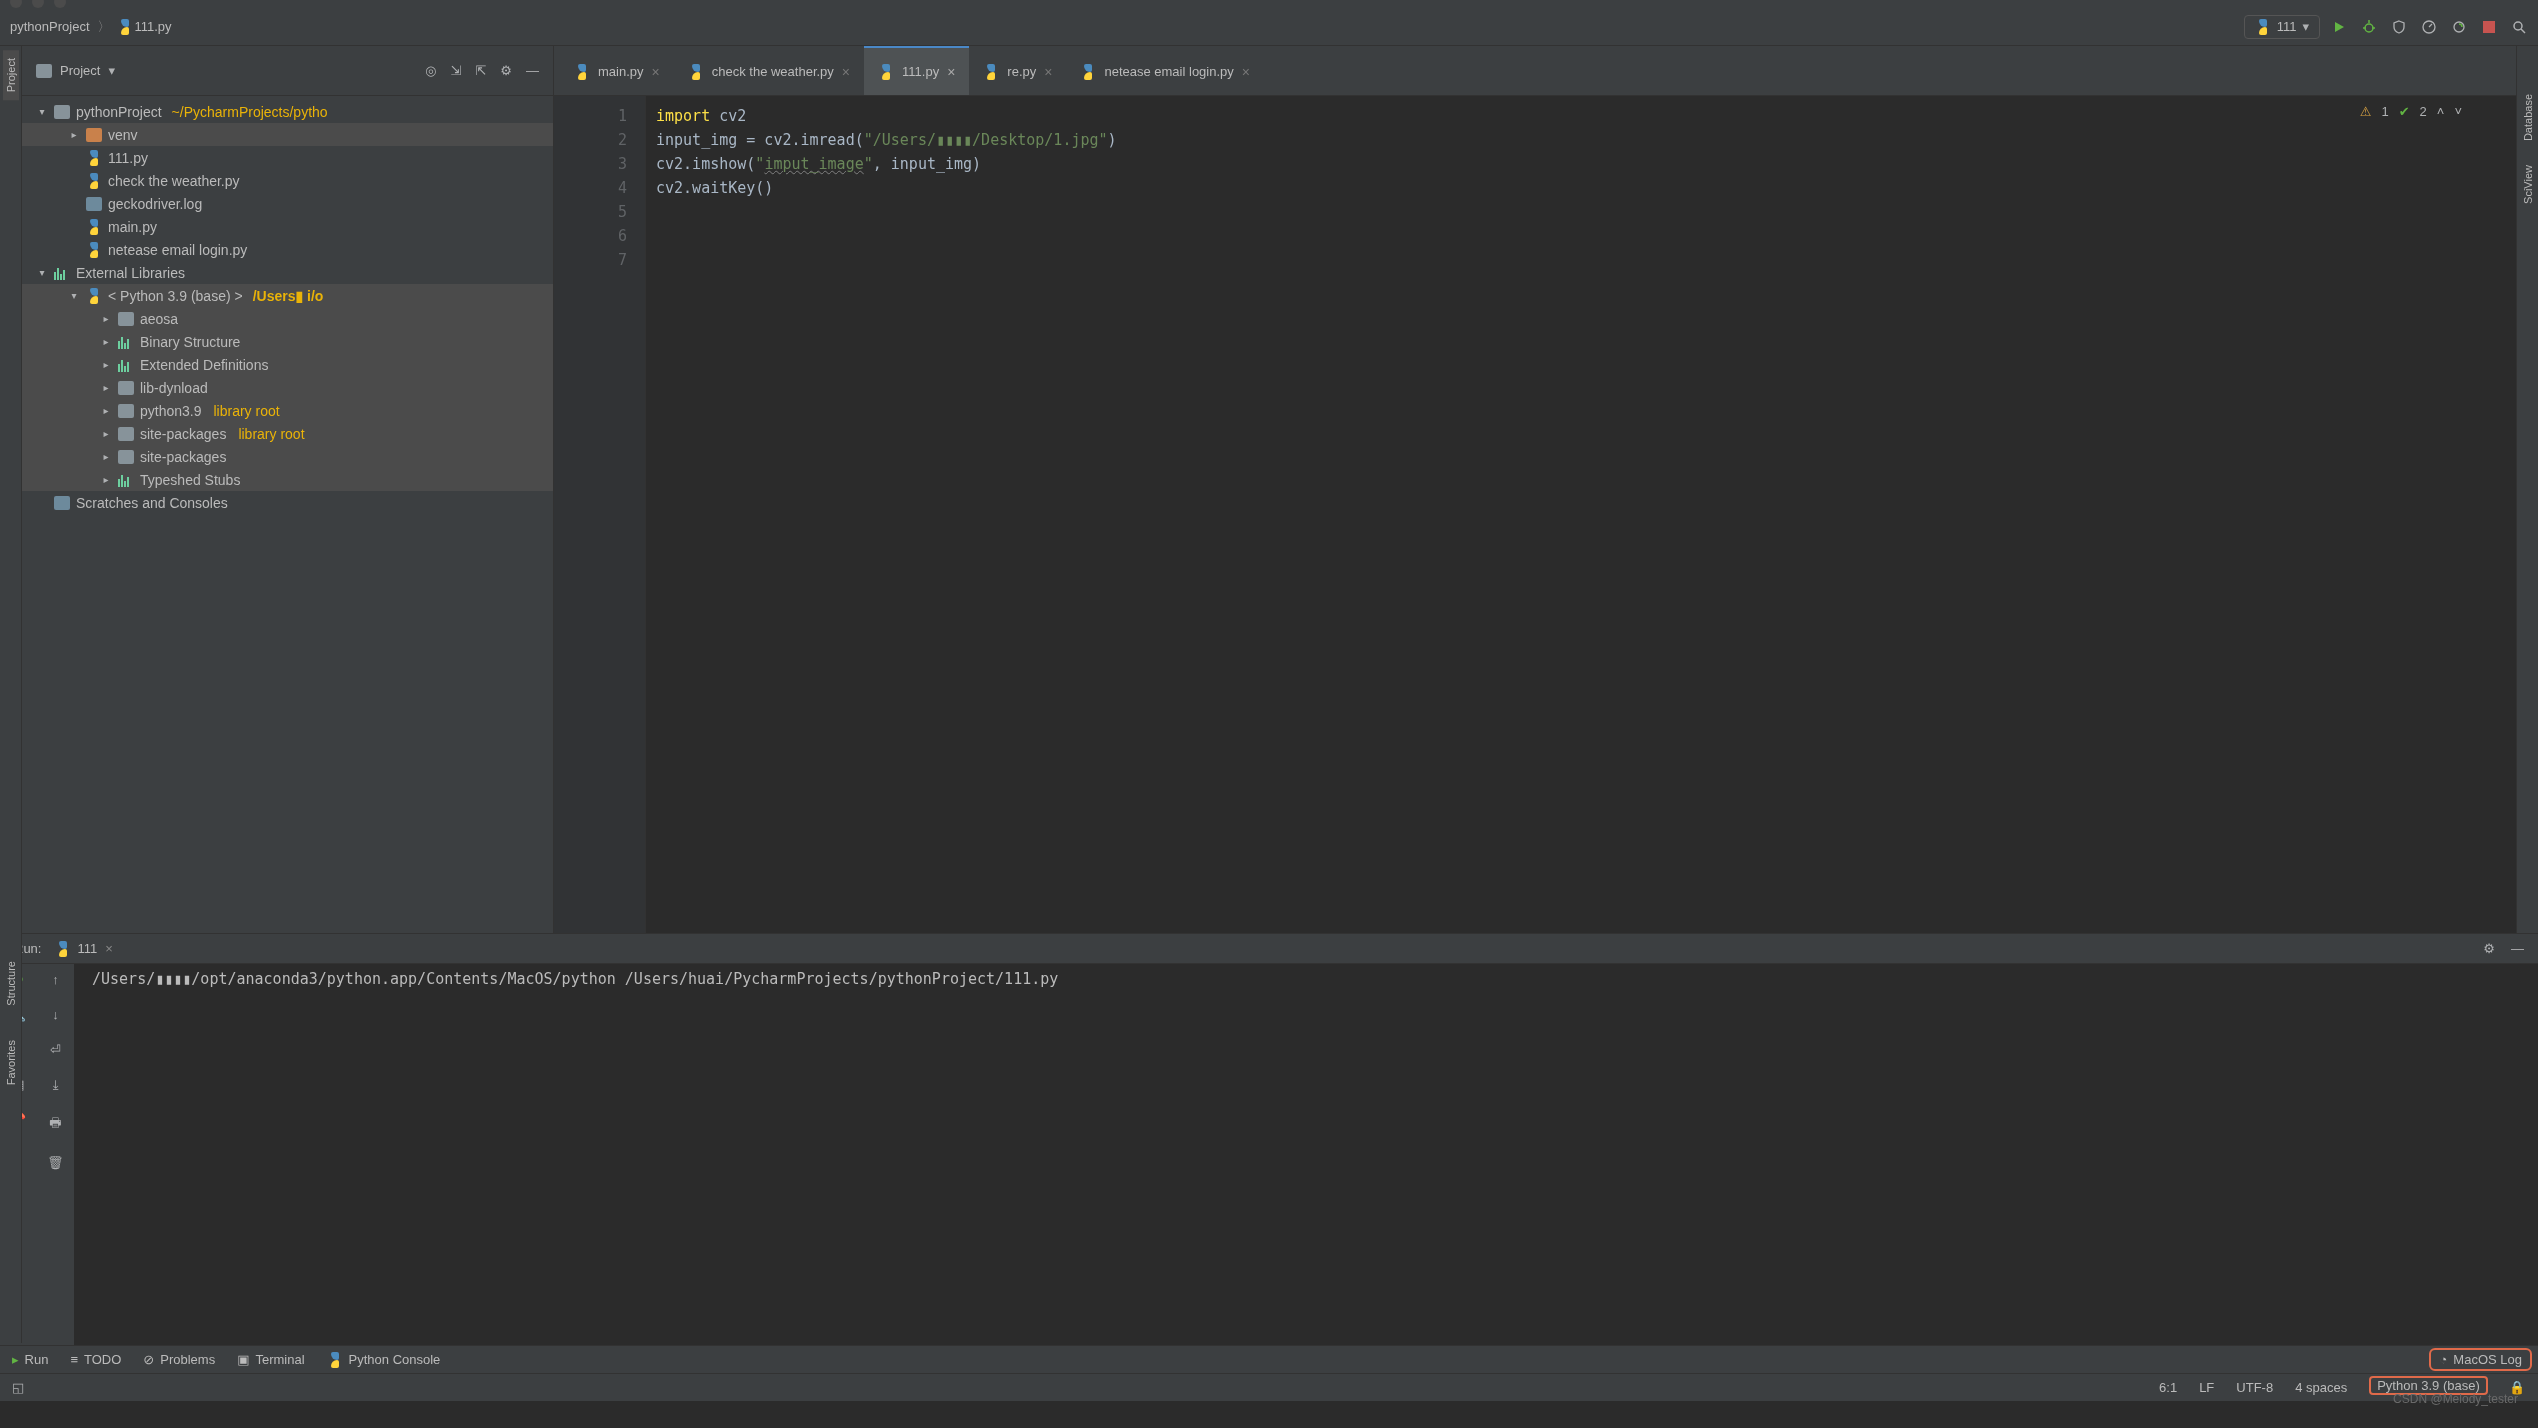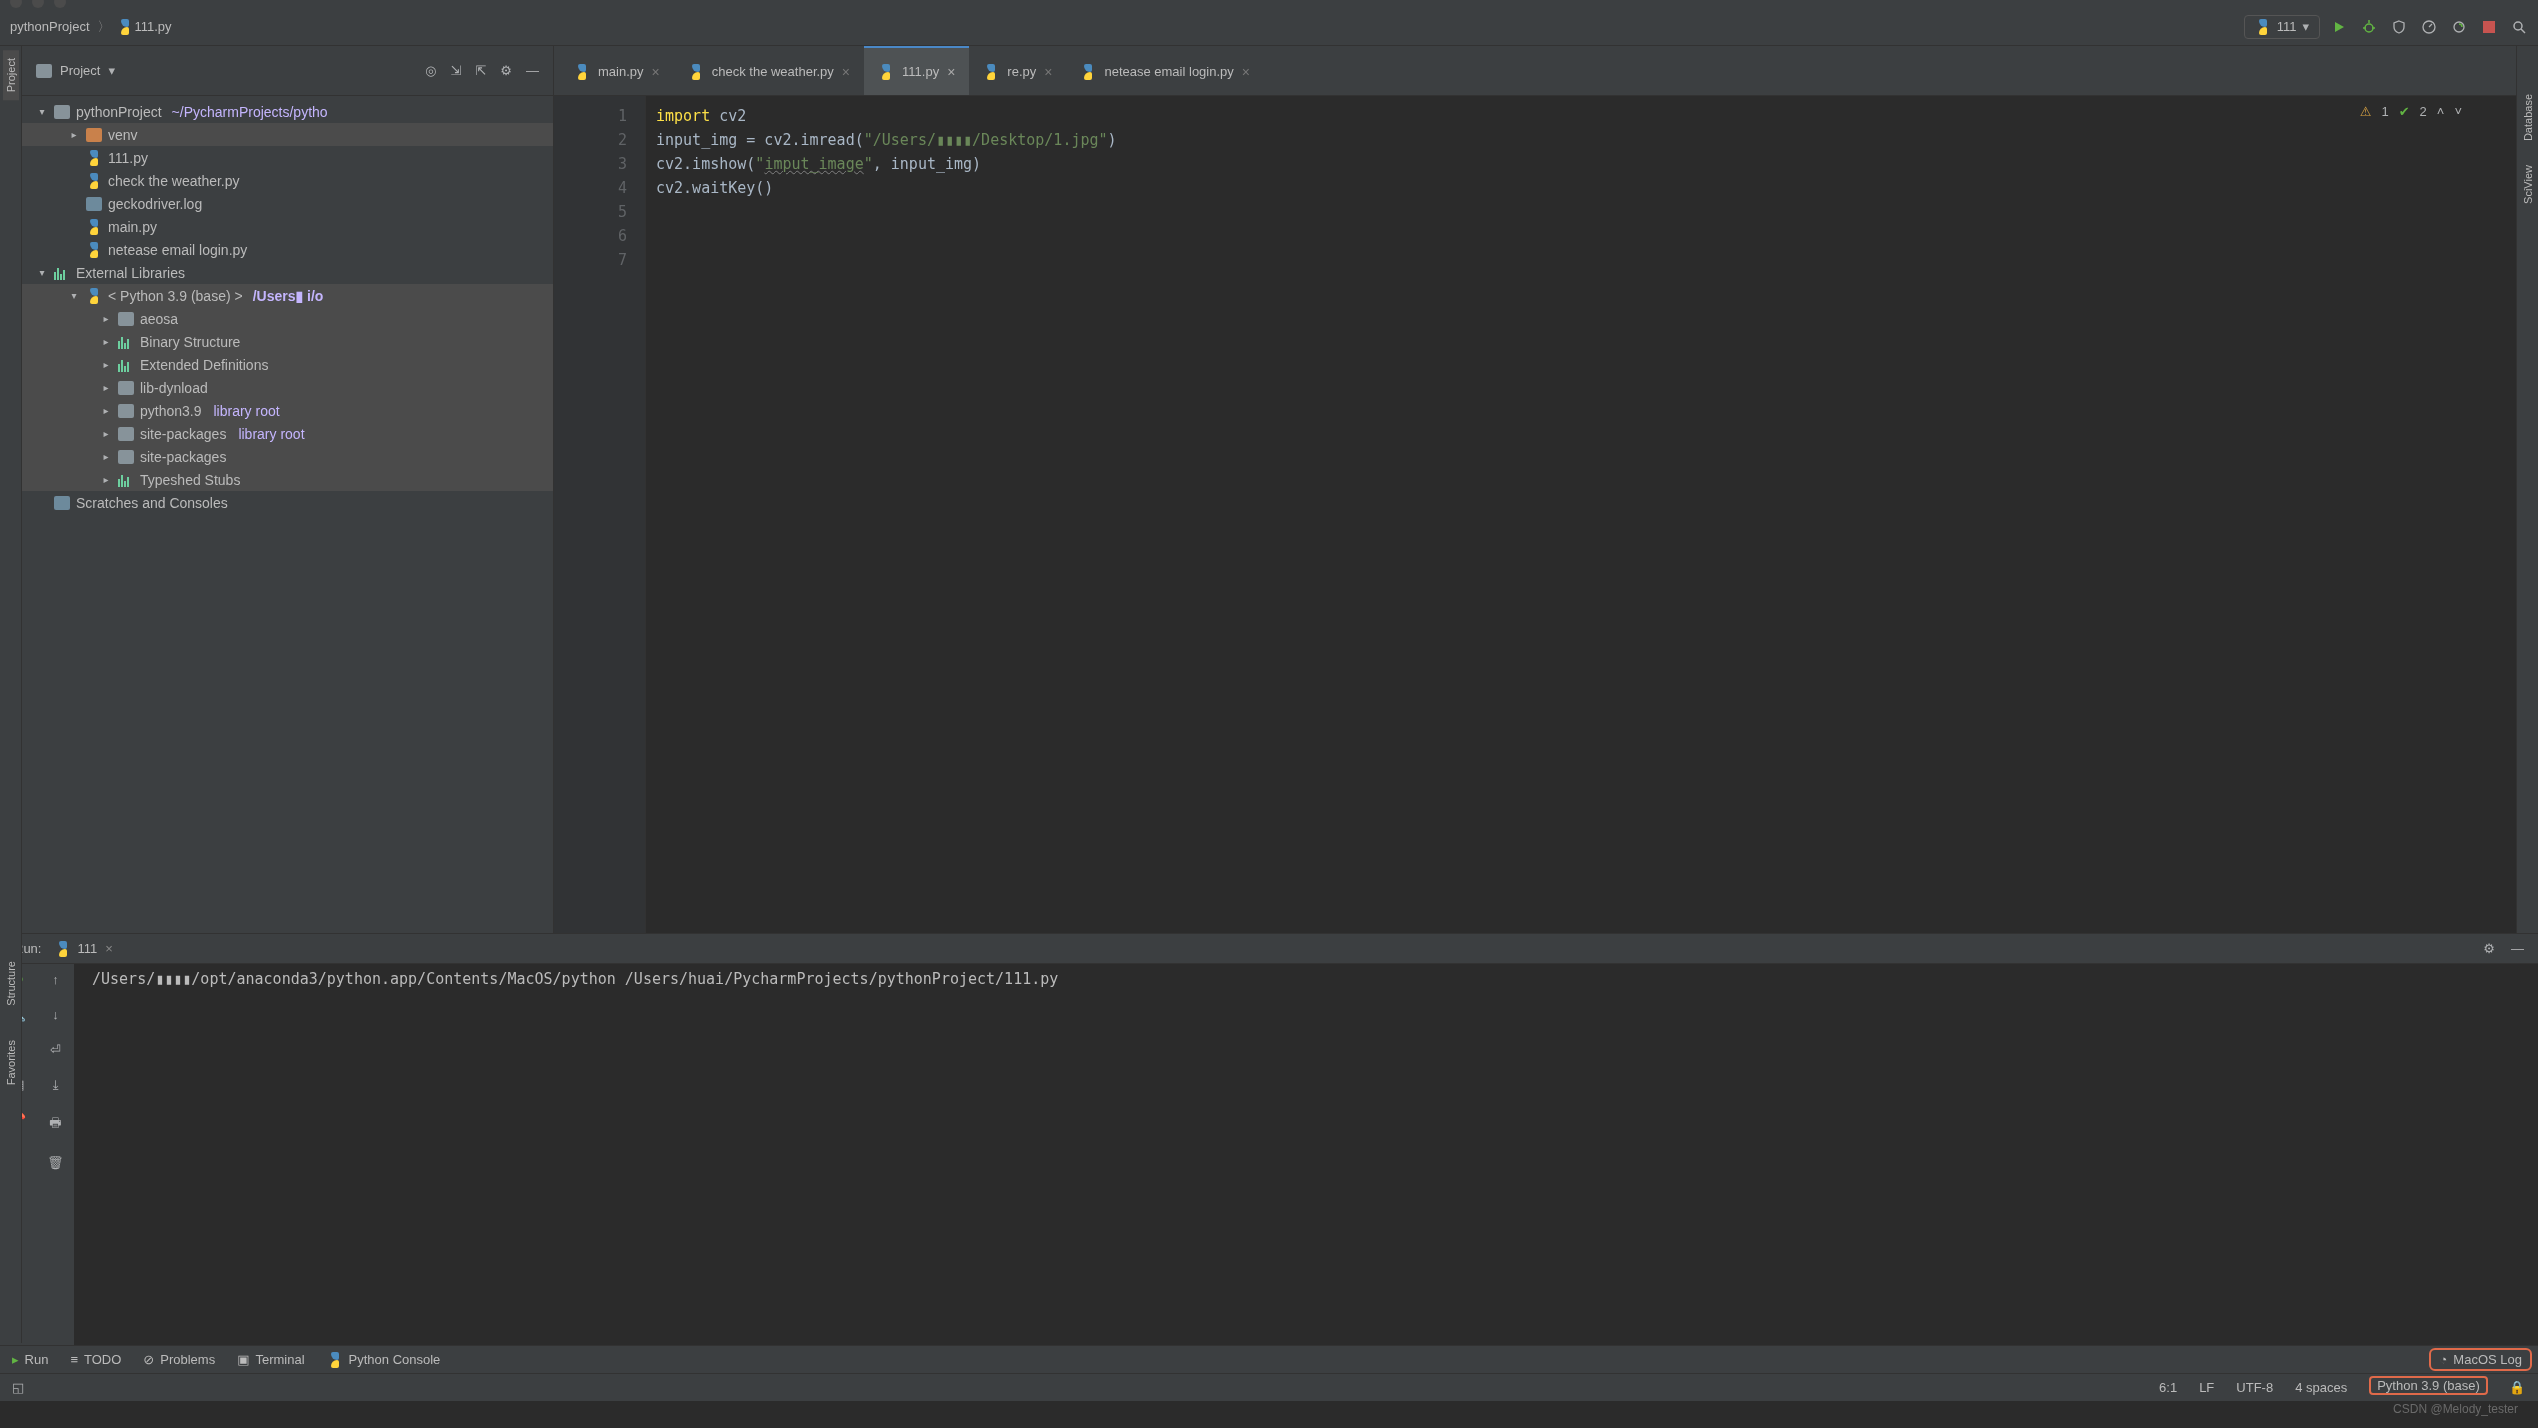--- a/index.html
+++ b/index.html
@@ -39,21 +39,21 @@
 .tree { flex:1; overflow:auto; padding:4px 0; font-size:14px; }
 .tree-row { display:flex; align-items:center; height:23px; white-space:nowrap; gap:6px; }
 .tree-row.selgroup { background:#4b4b4b; }
 .tog { width:12px; display:inline-flex; justify-content:center; color:#afb1b3; font-size:10px; }
 .dir-icon { width:16px; height:14px; background:#87939a; border-radius:2px; display:inline-block; }
 .dir-icon.orange { background:#c9814b; }
 .lib-icon { width:16px; height:14px; display:inline-flex; align-items:flex-end; gap:1px; }
 .lib-icon span { width:2px; background:#6dcf9f; }
 .lib-icon span:nth-child(1){height:8px} .lib-icon span:nth-child(2){height:12px}
 .lib-icon span:nth-child(3){height:6px} .lib-icon span:nth-child(4){height:10px}
-.dim { color:#c4b5fd; }
+.dim { color:#eab308; }
 .tree-label { color:#bbbbbb; }
 .tree-label.bold { font-weight:500; }
 .editor-area { flex:1; display:flex; flex-direction:column; background:#2b2b2b; }
 .tabs { height:50px; display:flex; align-items:center; background:#3c3f41; border-bottom:1px solid #323232; padding-left:6px; }
 .tab { display:flex; align-items:center; gap:8px; padding:0 14px; height:100%; color:#bbb; border-top:2px solid transparent; }
 .tab.active { background:#4e5254; border-top-color:#4a88c7; }
 .tab .close { color:#777; font-size:14px; }
 .tab.active .close { color:#aaa; }
 .code-wrap { flex:1; display:flex; position:relative; }
 .gutter { width:92px; background:#313335; text-align:right; padding:8px 18px 0 0; color:#606366;
@@ -84,21 +84,21 @@
 .bottom-bar { height:28px; background:#3c3f41; border-top:1px solid #323232; display:flex; align-items:center; padding:0 12px; gap:22px; font-size:13px; }
 .bb-item { display:flex; align-items:center; gap:6px; color:#bbb; }
 .bb-right { margin-left:auto; display:flex; align-items:center; gap:22px; position:relative; }
 .highlight-box { border:2px solid #e06a4a; border-radius:6px; padding:2px 8px; margin-right:-6px; display:flex; align-items:center; gap:22px; }
 .status-bar { height:28px; background:#3c3f41; border-top:1px solid #323232; display:flex; align-items:center; padding:0 12px; }
 .sb-right { margin-left:auto; display:flex; gap:22px; color:#bbb; font-size:13px; }
 .sb-right .hot { color:#bbb; }
 .left-rail2 { position:absolute; left:0; top:933px; width:22px; height:410px; background:#3c3f41; border-right:1px solid #323232;
   display:flex; flex-direction:column; align-items:center; padding-top:20px; gap:10px; }
 svg { display:block; }
-.watermark { position:absolute; right:20px; bottom:12px; color:#6a6a6a; font-size:12px; }
+.watermark { position:absolute; right:20px; bottom:22px; color:#6a6a6a; font-size:12px; }
 </style>
 </head>
 <body>
 
 <div class="titlebar">
   <div class="wt-dots">
     <span class="wt-dot"></span>
     <span class="wt-dot"></span>
     <span class="wt-dot"></span>
   </div>

